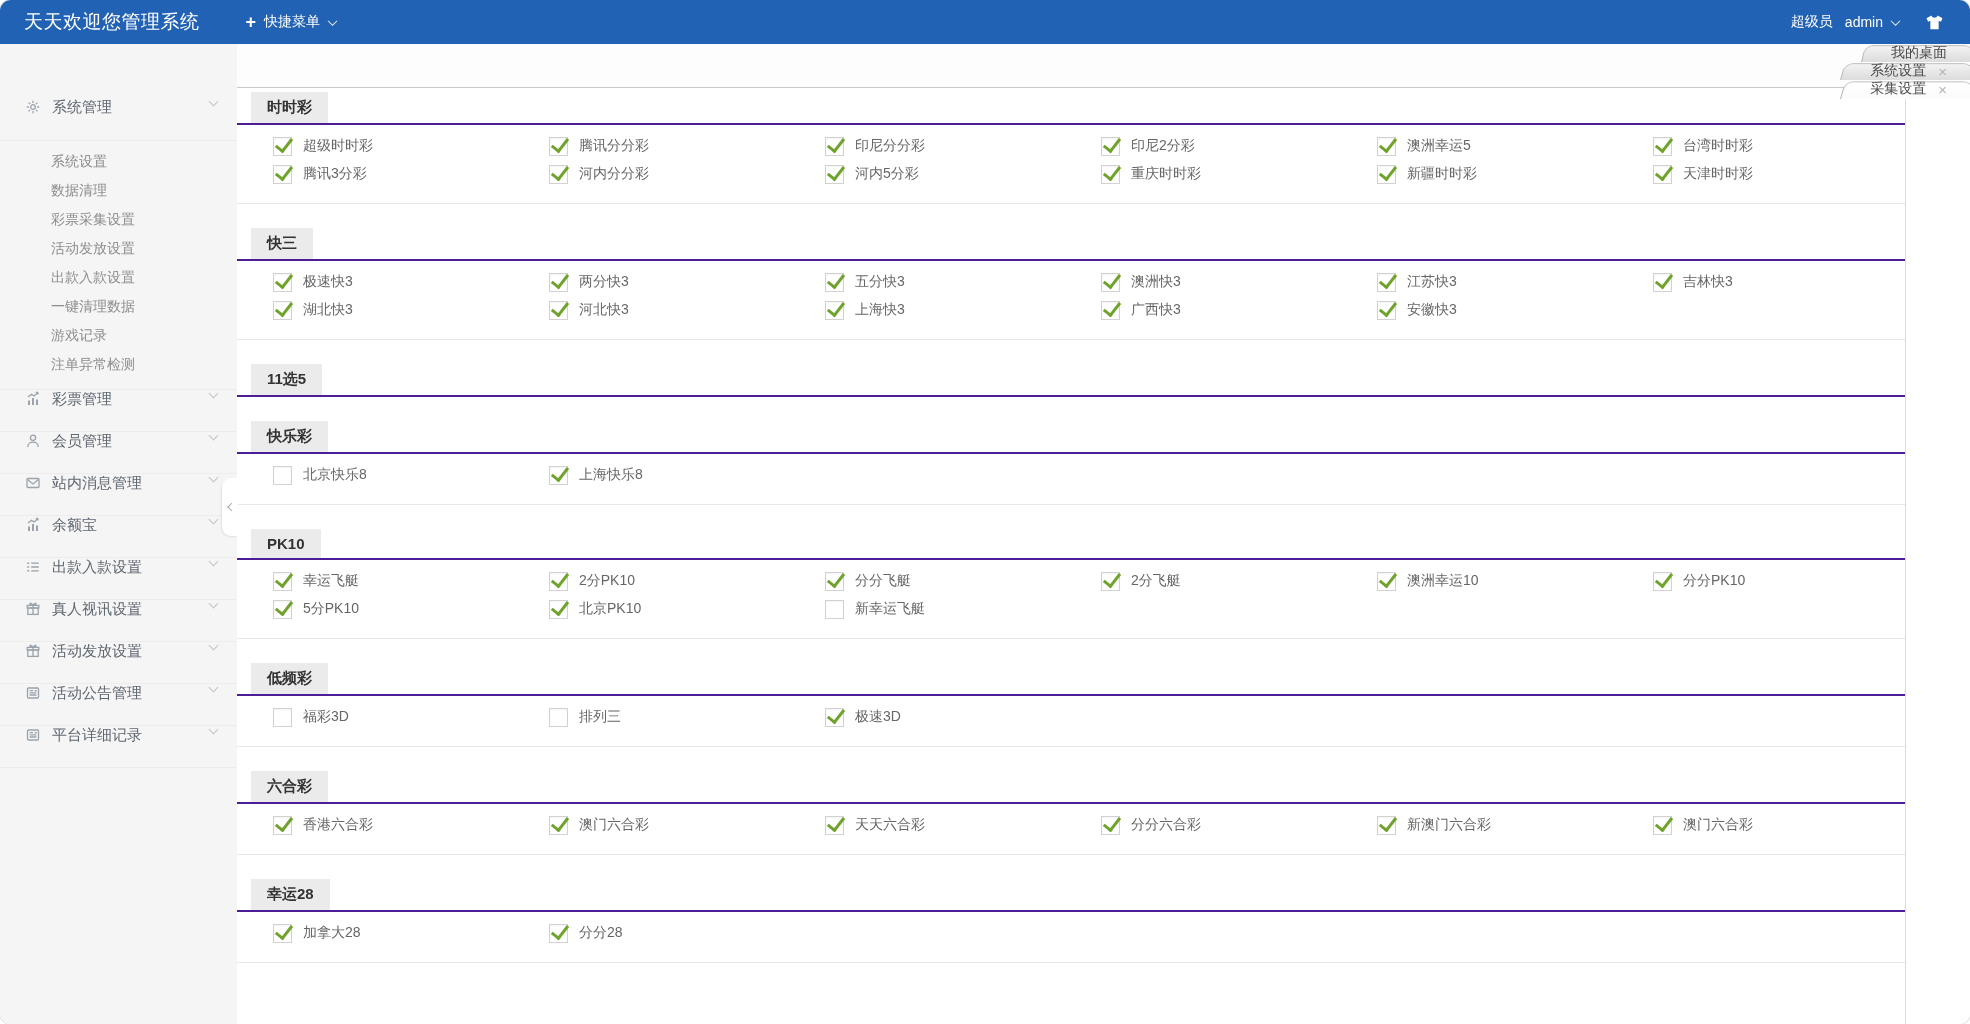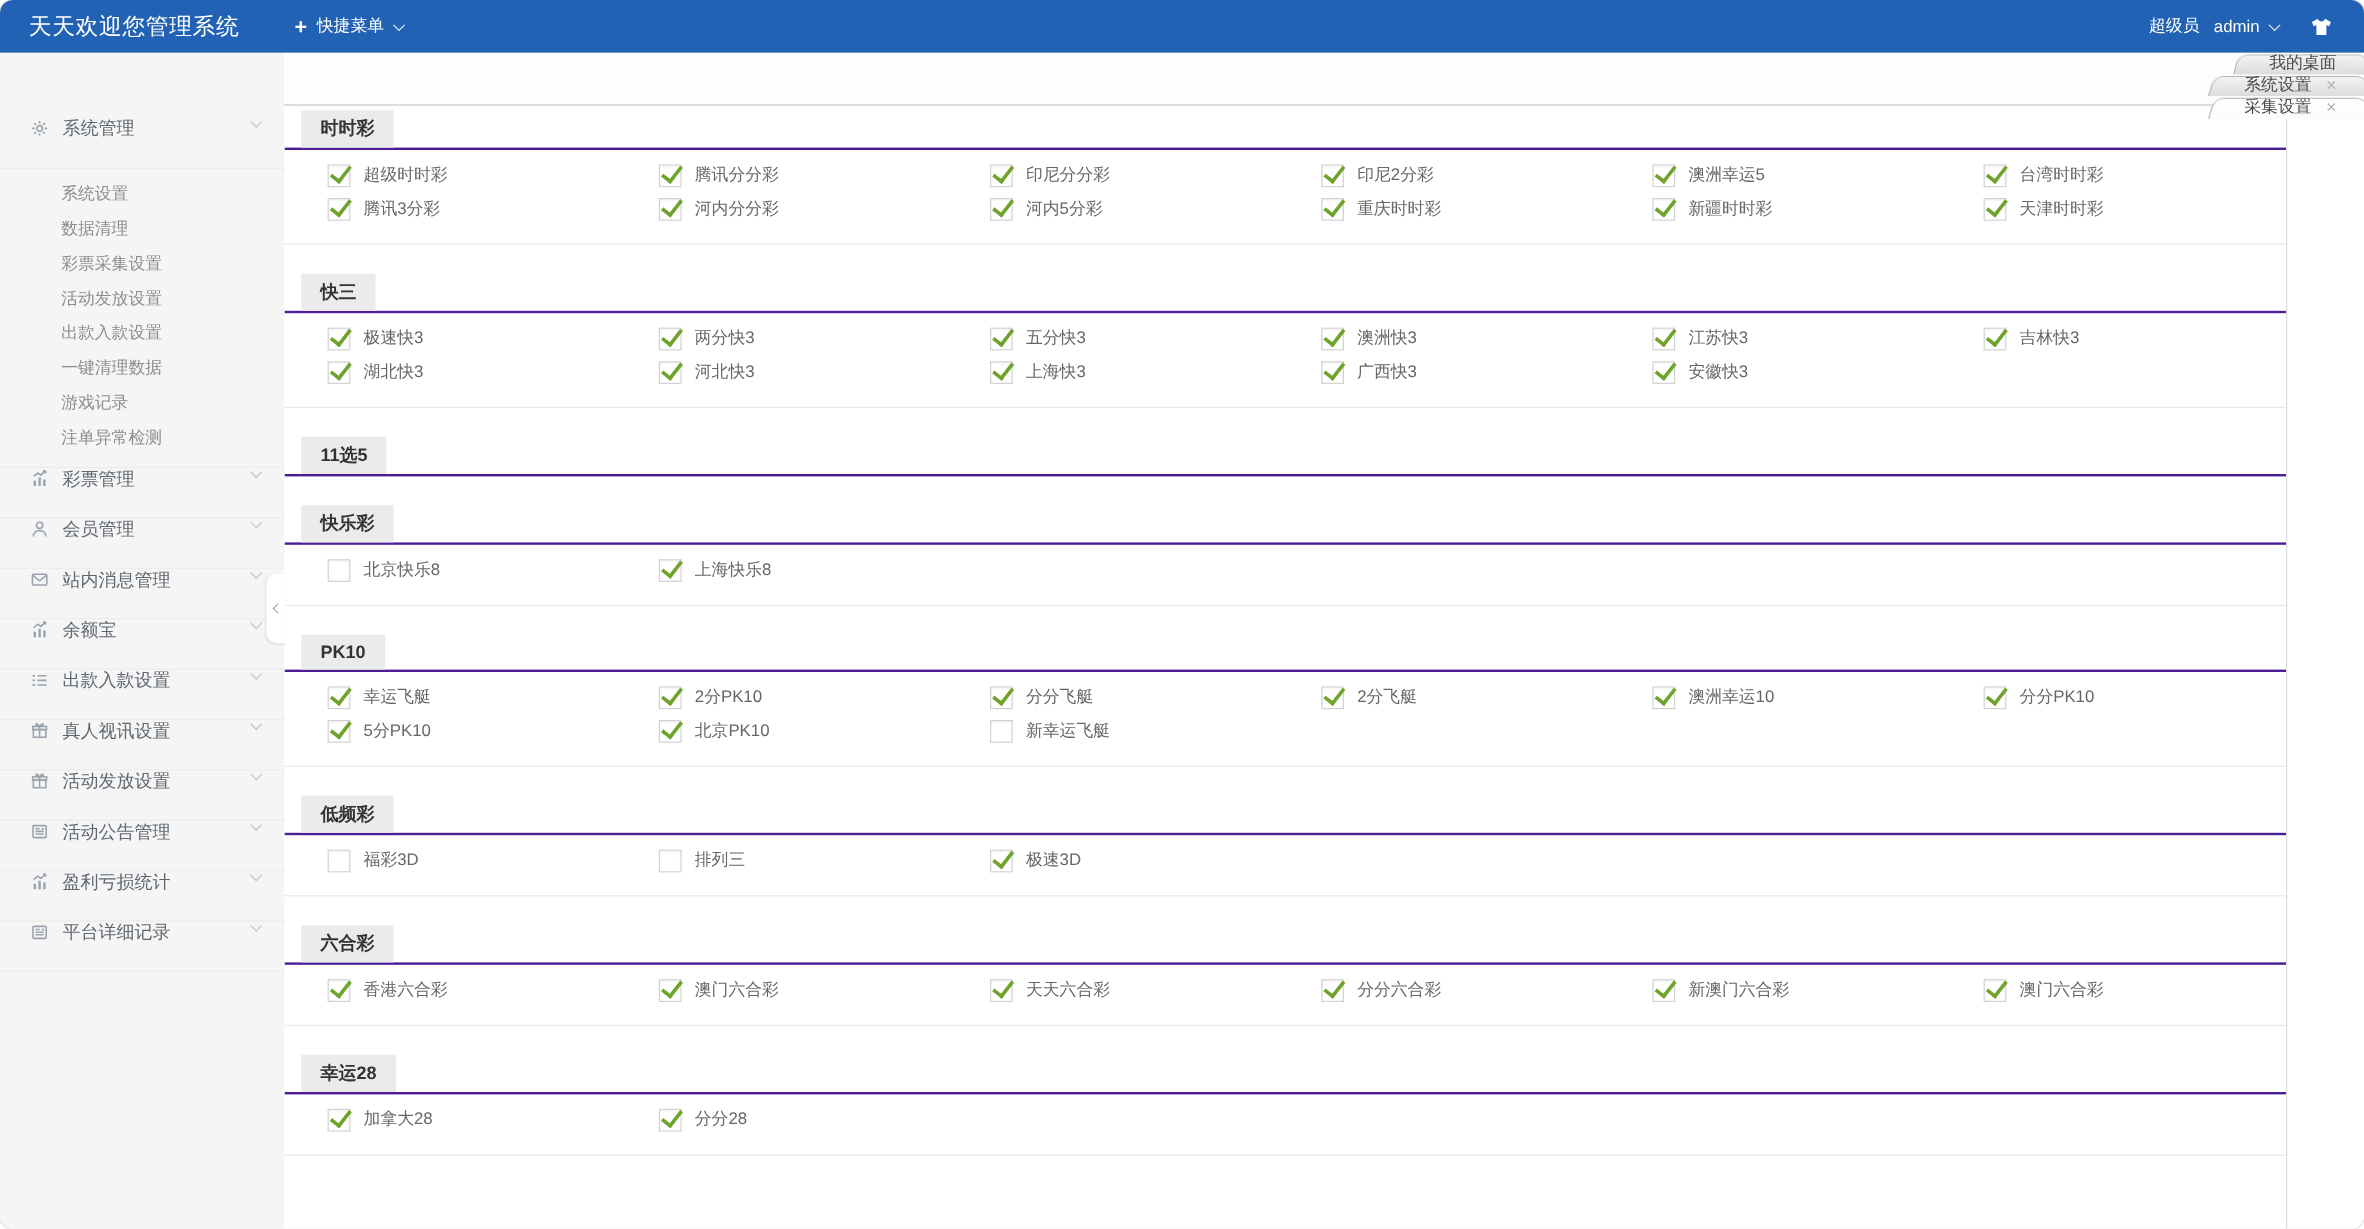--- a/index.html
+++ b/index.html
@@ -200,30 +200,20 @@
                 <path fill="none" stroke="#9aa3ac" stroke-width="1.3" d="M4.6 5.6h3.4M4.6 7.8h6.8M4.6 10h6.8"></path>
                 <path d="M9.6 5h2.2v1.4H9.6z" fill="#9aa3ac"></path>
               </svg>
             </span>
     <span class="lbl">活动公告管理</span>
     <span class="sb-chev"></span>
   </div>
           <div class="sb-group">
     <span class="icon">
               <svg viewBox="0 0 16 16">
-                <path d="M3 9.5h2V14H3zM7 7h2v7H7zM11 8.5h2V14h-2z" fill="#9aa3ac"></path>
-                <path fill="none" stroke="#9aa3ac" stroke-width="1.3" d="M3 6l3.5-2.8L9 5l4-3.6M13 1.4v2.2M13 1.4h-2.2"></path>
-              </svg>
-            </span>
-    <span class="lbl">盈利亏损统计</span>
-    <span class="sb-chev"></span>
-  </div>
-          <div class="sb-group">
-    <span class="icon">
-              <svg viewBox="0 0 16 16">
                 <rect x="2.5" y="3" width="11" height="10" rx="1" fill="none" stroke="#9aa3ac" stroke-width="1.3"></rect>
                 <path fill="none" stroke="#9aa3ac" stroke-width="1.3" d="M4.6 5.6h3.4M4.6 7.8h6.8M4.6 10h6.8"></path>
                 <path d="M9.6 5h2.2v1.4H9.6z" fill="#9aa3ac"></path>
               </svg>
             </span>
     <span class="lbl">平台详细记录</span>
     <span class="sb-chev"></span>
   </div>
           <div class="sb-end"></div>
         </div>

